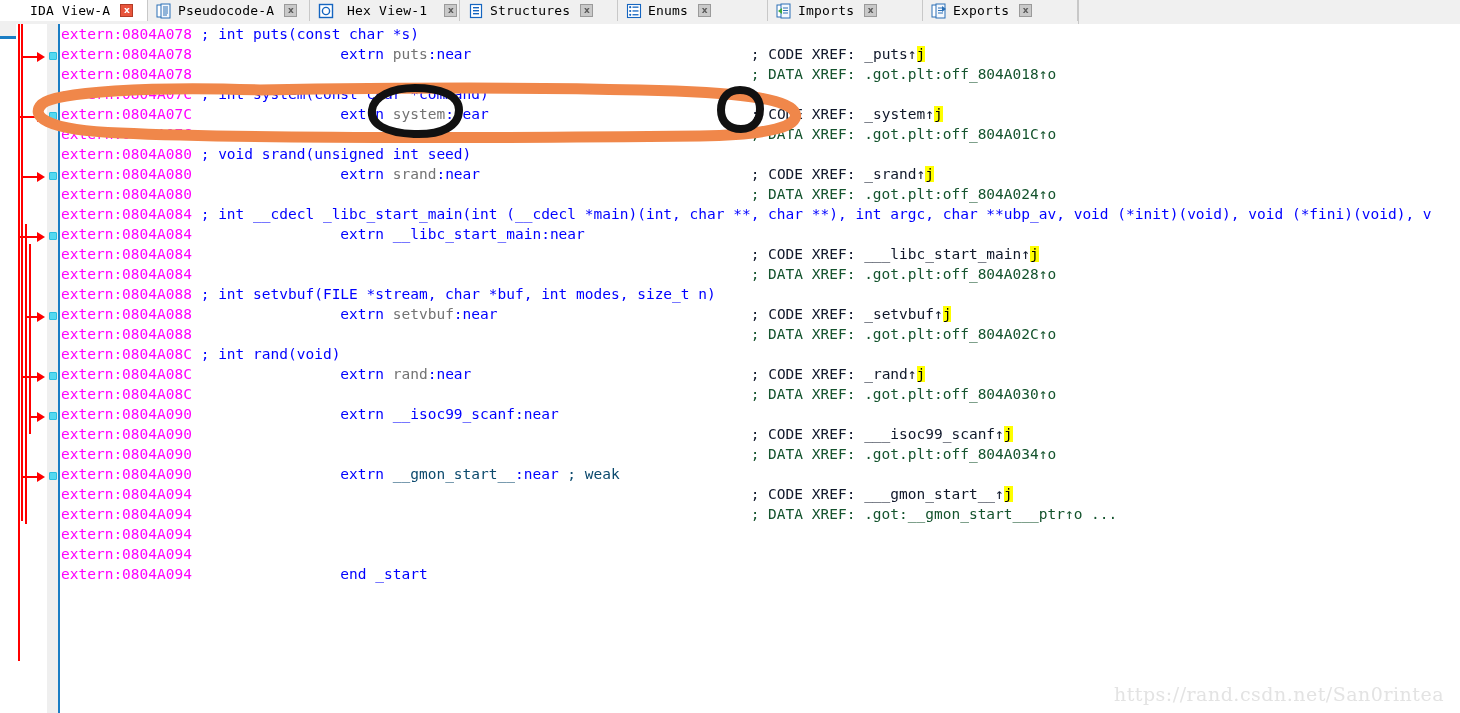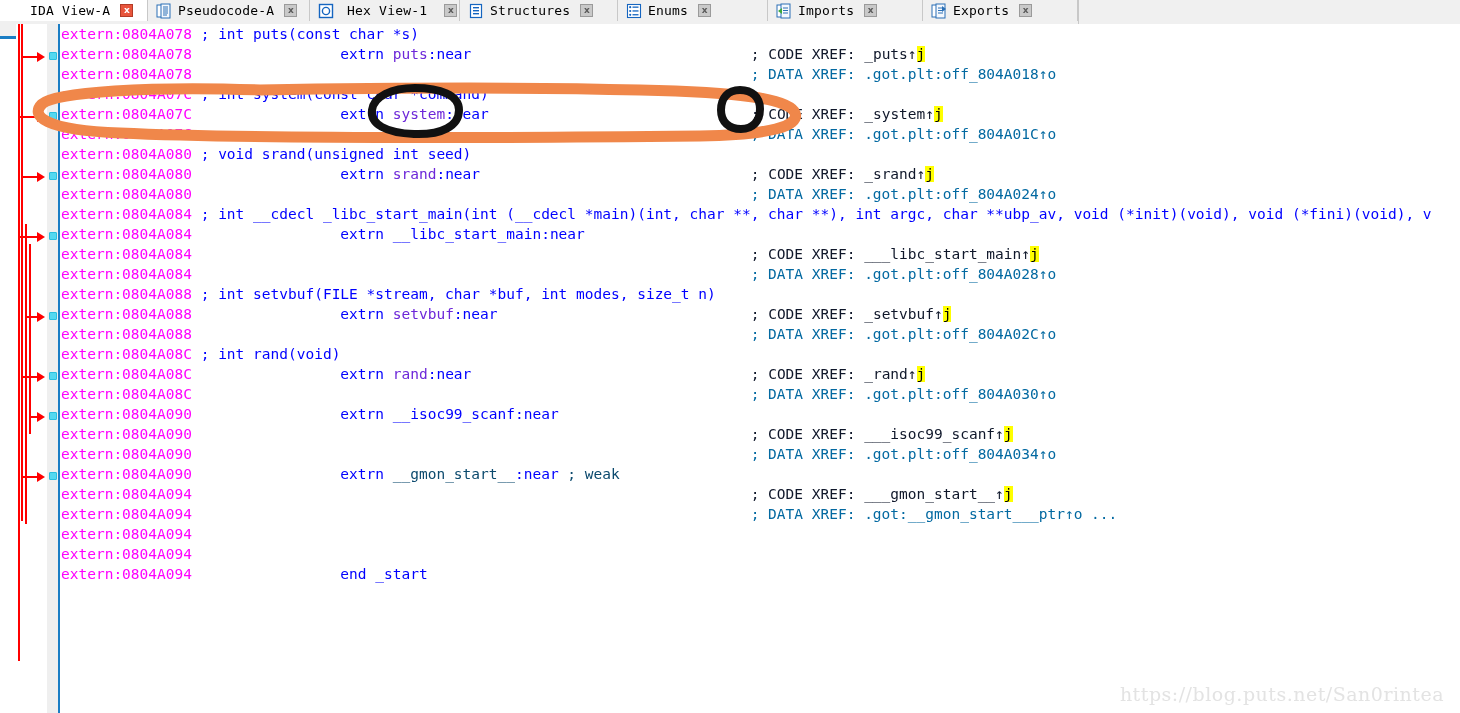--- a/index.html
+++ b/index.html
@@ -115,26 +115,26 @@
   .ln {
     height: 20px;
     white-space: pre;
     font-family: "DejaVu Sans Mono", "Liberation Mono", monospace;
   }
 
   
   .c-addr  { color: #ff00ff; }            
   .c-cmt   { color: #0000ff; }            
   .c-kw    { color: #0000ff; }            
-  .c-name  { color: #6d28d9; }            
+  .c-name  { color: #737373; }            
   .c-bname { color: #0000ff; }            
   .c-weak  { color: #0c4a6e; }            
   .c-near  { color: #0000ff; }            
   .c-xrefc { color: #0f172a; }            
-  .c-xrefd { color: #0369a1; }            
+  .c-xrefd { color: #14532d; }            
   .c-hl    { background: #ffff00; color: #000000; }  
 
   
   .dot {
     position: absolute;
     left: 2px;
     width: 8px; height: 8px;
     background: #55d8f0;
     border: 1px solid #2bbede;
     border-radius: 1px;
@@ -316,13 +316,13 @@
            C 442 135, 459 126, 459 110
            C 459 95, 440 88, 415 88 Z" fill="none" stroke="#111111" stroke-width="8" stroke-linecap="round" stroke-linejoin="round"></path>
 
   <path d="M 740 90
            C 728 90, 721 98, 721 110
            C 721 122, 729 129, 741 129
            C 753 129, 760 121, 760 109
            C 760 97, 752 90, 740 90 Z" fill="none" stroke="#111111" stroke-width="8" stroke-linecap="round" stroke-linejoin="round"></path>
 </svg>
 
-<div id="watermark">https://blog.puts.net/San0rintea</div>
+<div id="watermark">https://rand.csdn.net/San0rintea</div>
 
 </body></html>

